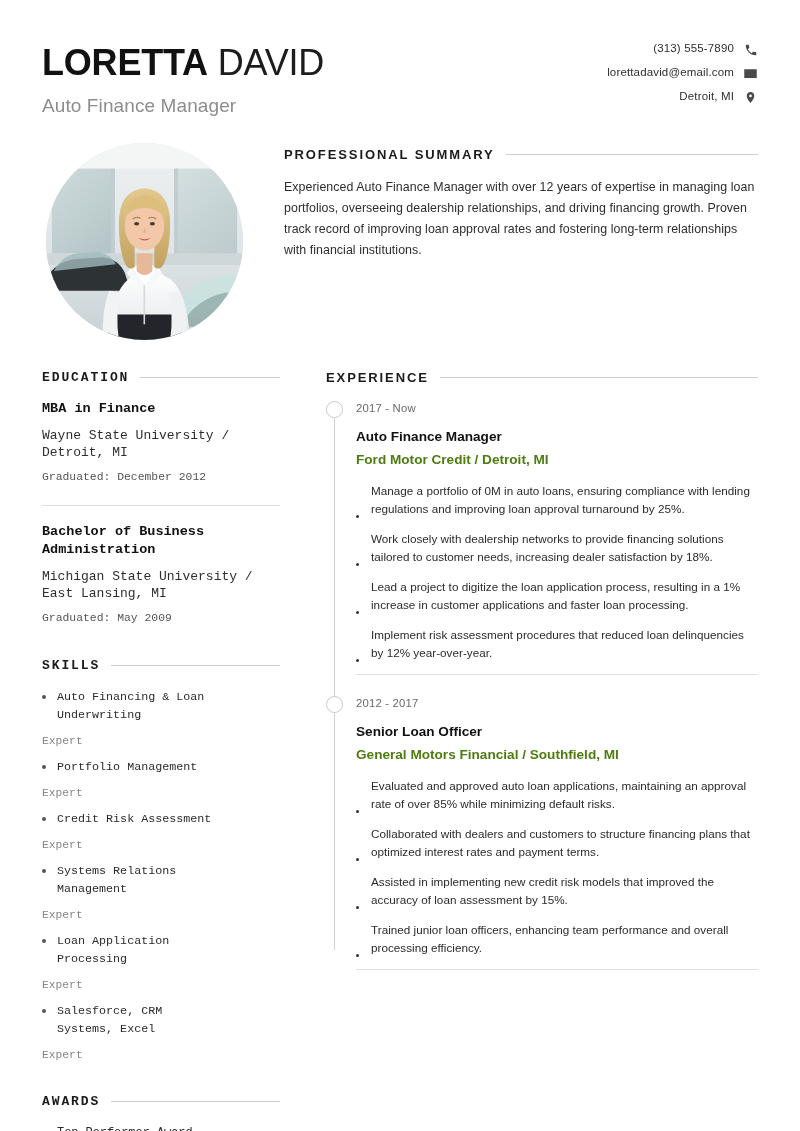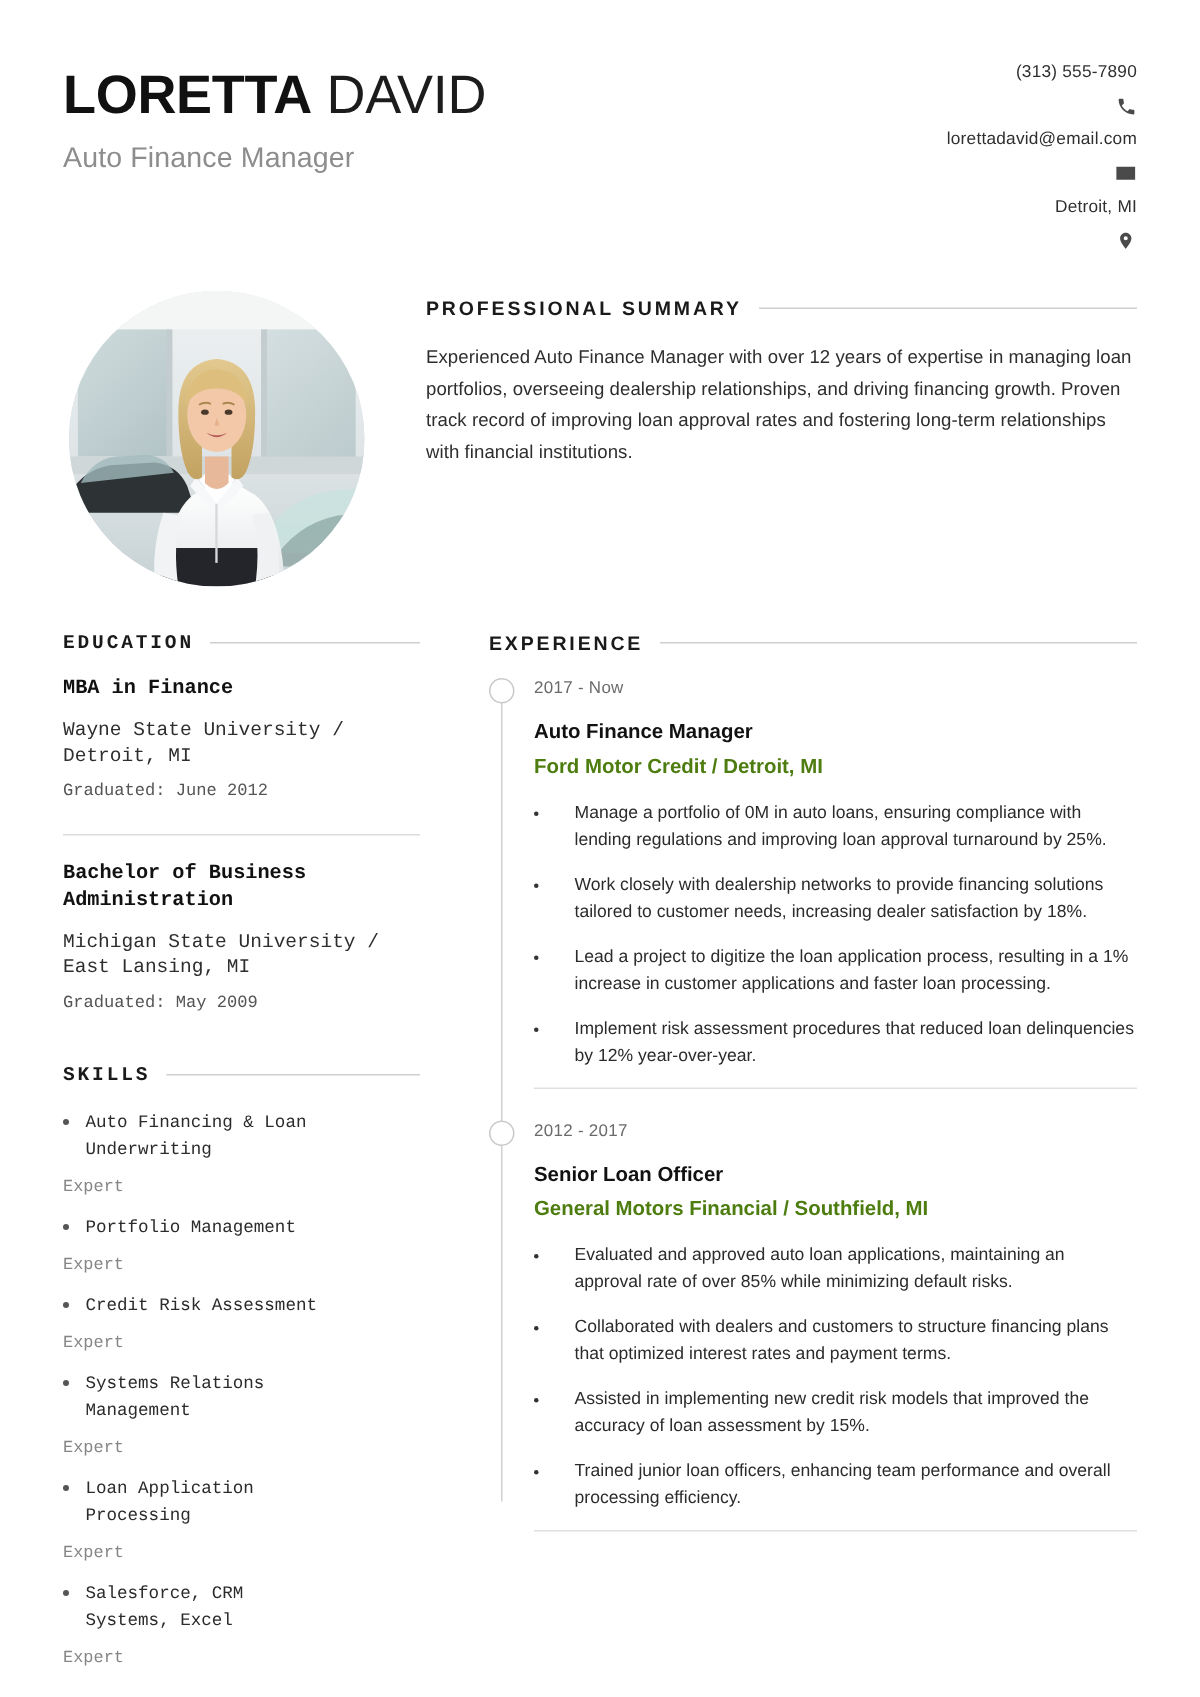--- a/index.html
+++ b/index.html
@@ -61,24 +61,23 @@
 
   .contact {
     padding-top: 6px;
     display: flex;
     flex-direction: column;
     align-items: flex-end;
     gap: 9px;
   }
   .contact-row {
     display: flex;
-    align-items: flex-end;
+    align-items: flex-start;
     justify-content: flex-end;
     gap: 9px;
-    flex-direction: column;
   }
   .contact-text {
     font-size: 11.5px;
     color: #2f2f2f;
     letter-spacing: 0.15px;
   }
   .contact-icon {
     width: 15px; height: 15px;
     display: inline-flex;
     align-items: center;
@@ -291,22 +290,22 @@
     font-size: 13.6px;
     font-weight: 700;
     color: #4d7c0f;
     line-height: 19px;
     margin-bottom: 13px;
   }
 
   .exp-bullets { list-style: none; }
   .exp-bullet {
     display: flex;
-    align-items: flex-start;
-    gap: 24px;
+    align-items: flex-end;
+    gap: 12px;
     margin-bottom: 12px;
   }
   .bdot {
     width: 3px; height: 3px;
     border-radius: 50%;
     background: #333333;
     margin-top: 8px;
     flex: 0 0 auto;
   }
   .btext {
@@ -455,21 +454,21 @@
 
       <div class="block">
         <div class="sec-head">
           <div class="sec-title">EDUCATION</div>
           <div class="sec-rule"></div>
         </div>
 
         <div class="edu-item">
           <div class="edu-degree">MBA in Finance</div>
           <div class="edu-school">Wayne State University / Detroit, MI</div>
-          <div class="edu-date">Graduated: June 2012</div>
+          <div class="edu-date">Graduated: December 2012</div>
         </div>
 
         <div class="edu-divider"></div>
 
         <div class="edu-item">
           <div class="edu-degree">Bachelor of Business Administration</div>
           <div class="edu-school">Michigan State University / East Lansing, MI</div>
           <div class="edu-date">Graduated: May 2009</div>
         </div>
       </div>

